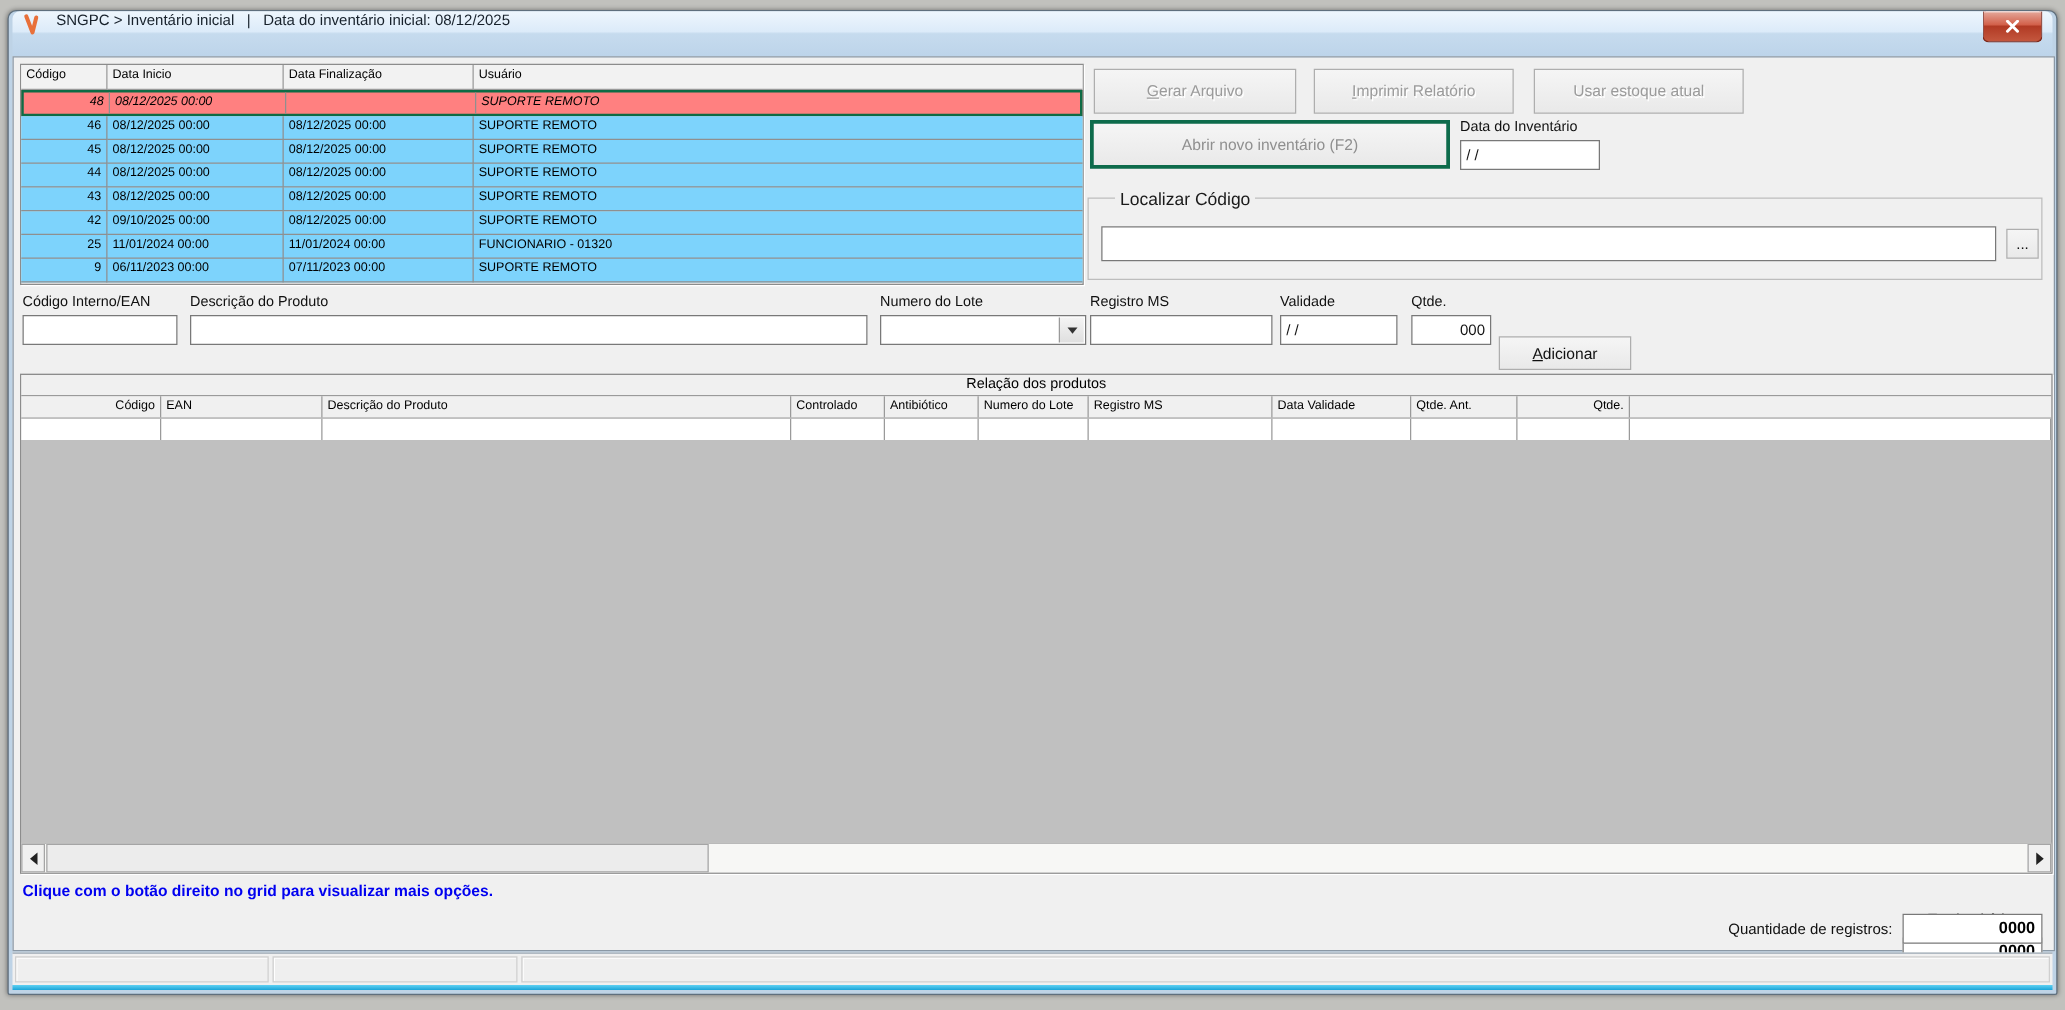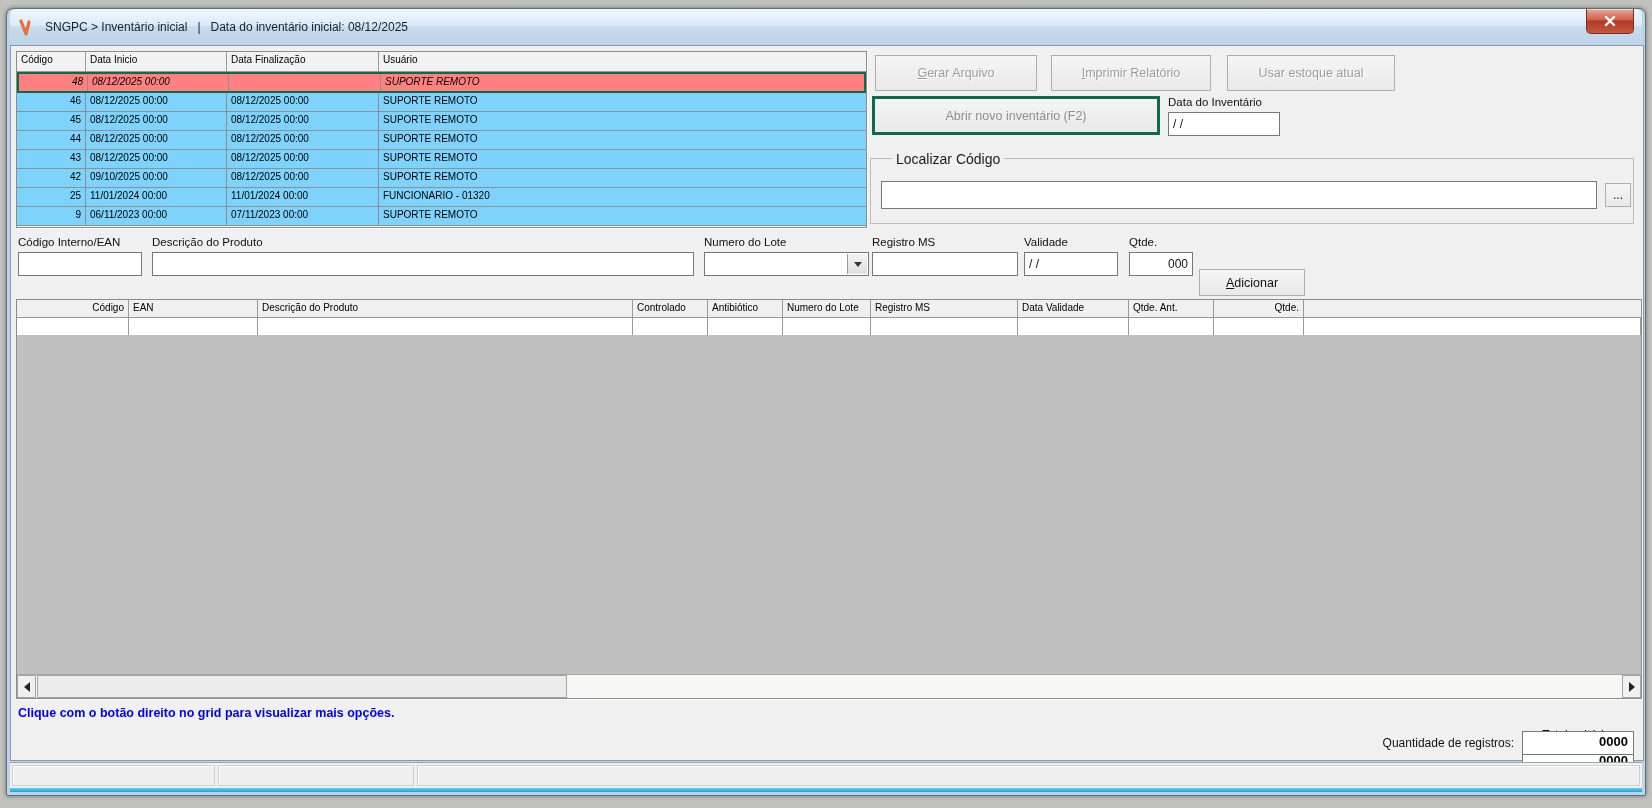--- a/index.html
+++ b/index.html
@@ -5,21 +5,21 @@
   * { margin:0; padding:0; box-sizing:border-box; font-family:"Liberation Sans", sans-serif; }
   html,body { width:1652px; height:808px; overflow:hidden; background:#c1c1bd; }
 
   .window { position:absolute; left:6px; top:8px; width:1640px; height:788px;
     background:#bed3e6; border:1px solid #5f6f7d; border-radius:7px 7px 2px 2px;
     box-shadow:0 0 4px rgba(0,0,0,.45); padding:0 3px; }
 
   
   .titlebar { position:relative; height:36px;
     background:linear-gradient(#eef6fd 0%, #dcebf9 45%, #c6dbee 50%, #bdd4ea 100%);
-    border-radius:6px 6px 0 0; display:flex; align-items:center; padding-left:8px; }
+    border-radius:6px 6px 0 0; display:flex; padding-left:8px; }
   .app-icon { width:20px; height:20px; margin-right:7px; }
   .title-text { font-size:12px; color:#17212b; }
   .title-sep { margin:0 10px; color:#17212b; }
   .close-btn { position:absolute; right:8px; top:0; width:48px; height:25px;
     background:linear-gradient(#e5a99c 0%, #d2604a 45%, #b13a24 50%, #c4573e 100%);
     border:1px solid #7e2a1c; border-top:none; border-radius:0 0 5px 5px;
     display:flex; align-items:center; justify-content:center;
     box-shadow:inset 0 1px 0 rgba(255,255,255,.55); cursor:default; }
 
   
@@ -230,20 +230,21 @@
     <input class="abs tbx inp-registro" style="">
     <label class="abs fl fl-validade">Validade</label>
     <input class="abs tbx inp-validade" value="/ /" style="">
     <label class="abs fl fl-qtde">Qtde.</label>
     <input class="abs tbx inp-qtde" value="000" style="">
     <div class="abs btn btn-adicionar">
       <span><span class="ukey">A</span><span>dicionar</span></span>
     </div>
 
     <div class="abs prod-grid">
+      <div class="prod-band">Relação dos produtos</div>
       <div class="prod-cols">
         <div class="cell c-right">Código</div>
         <div class="cell">EAN</div>
         <div class="cell">Descrição do Produto</div>
         <div class="cell">Controlado</div>
         <div class="cell">Antibiótico</div>
         <div class="cell">Numero do Lote</div>
         <div class="cell">Registro MS</div>
         <div class="cell">Data Validade</div>
         <div class="cell">Qtde. Ant.</div>

